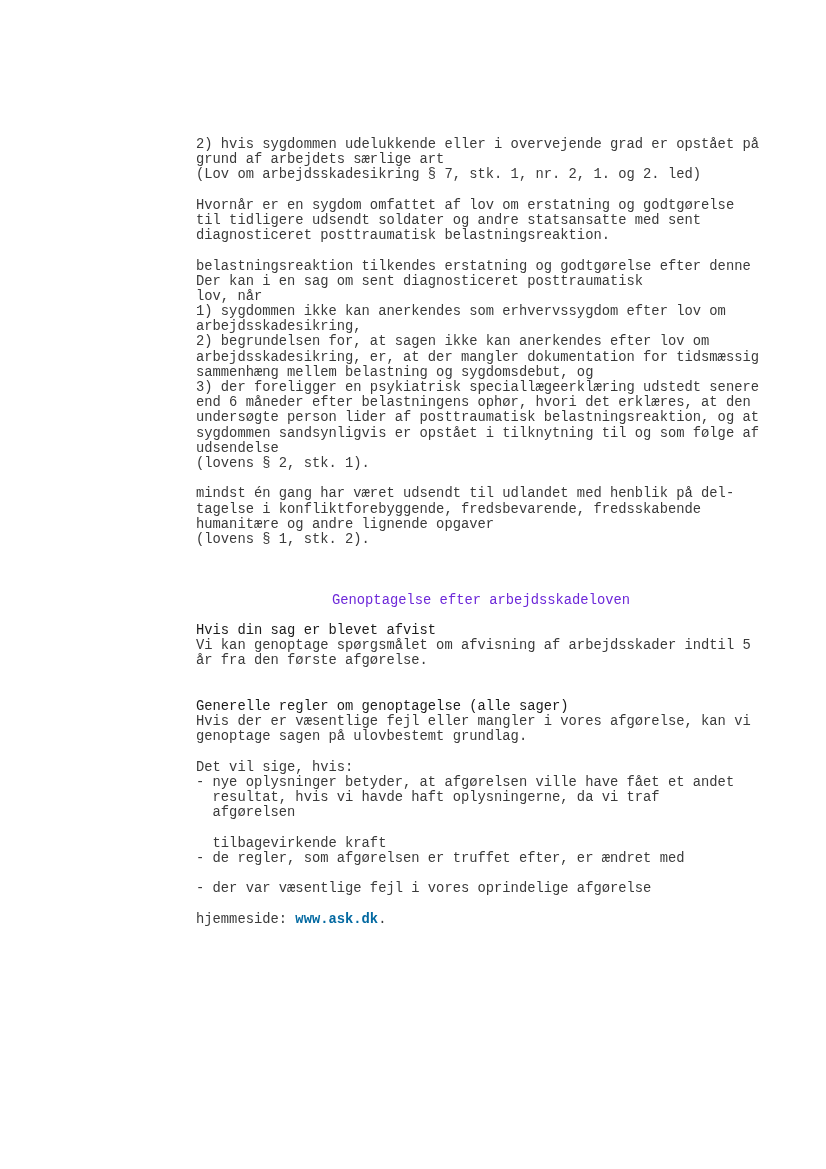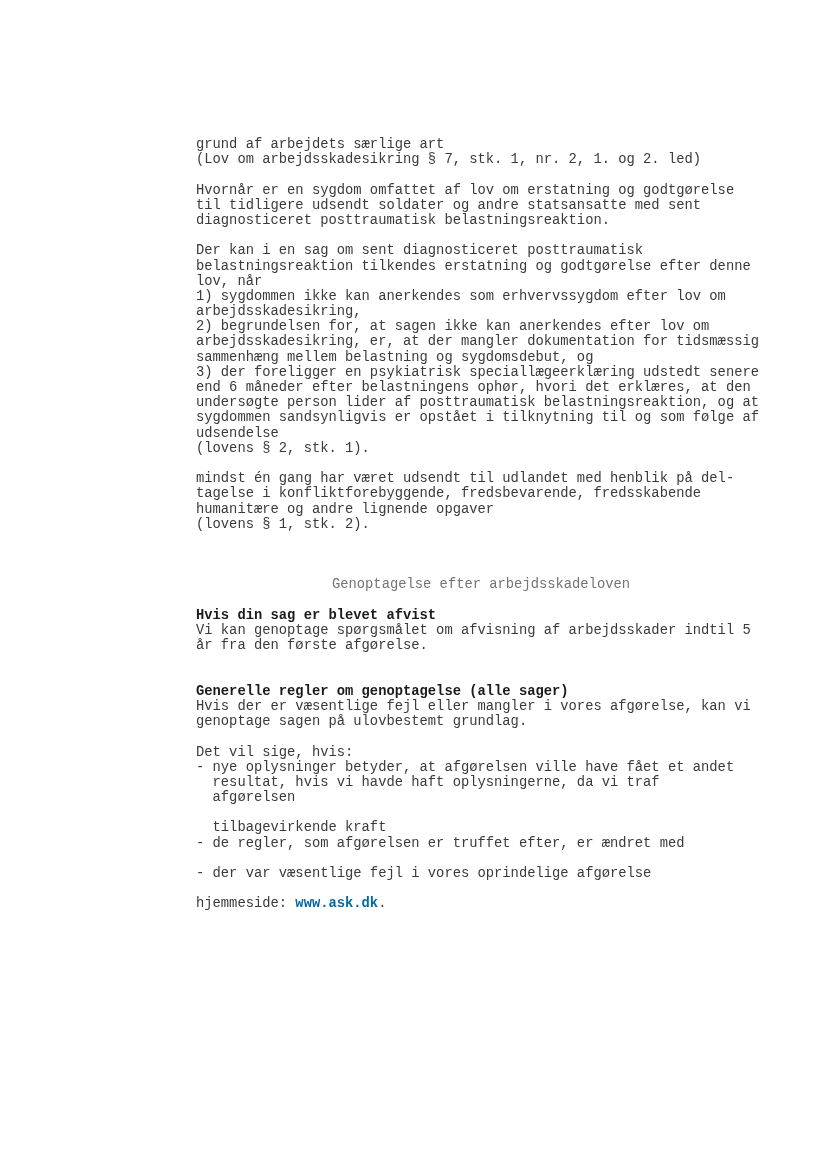--- a/index.html
+++ b/index.html
@@ -6,46 +6,47 @@
   body { width: 826px; height: 1169px; position: relative; overflow: hidden; }
   .page { position: absolute; left: 196px; top: 137px; width: 600px; }
   .line {
     font-family: "Liberation Mono", "DejaVu Sans Mono", monospace;
     font-size: 13.8px;
     line-height: 15.2px;
     height: 15.2px;
     color: #3a3a3a;
     white-space: pre;
   }
-  .bold { font-weight: bold; color: #1a1a1a; }
+  .bold { font-weight: normal; color: #1a1a1a; }
   .blank { height: 15.2px; }
-  .center { text-align: center; width: 570px; color: #737373; }
+  .center { text-align: center; width: 570px; color: #6d28d9; }
   .link { font-weight: bold; color: #0369a1; }
 </style>
 </head>
 <body>
 
 <div class="page">
 
   <div>
+    <div class="line">2) hvis sygdommen udelukkende eller i overvejende grad er opstået på</div>
     <div class="line">grund af arbejdets særlige art</div>
     <div class="line">(Lov om arbejdsskadesikring § 7, stk. 1, nr. 2, 1. og 2. led)</div>
   </div>
   <div class="blank"></div>
 
   <div>
     <div class="line">Hvornår er en sygdom omfattet af lov om erstatning og godtgørelse</div>
     <div class="line">til tidligere udsendt soldater og andre statsansatte med sent</div>
     <div class="line">diagnosticeret posttraumatisk belastningsreaktion.</div>
   </div>
   <div class="blank"></div>
 
   <div>
+    <div class="line">belastningsreaktion tilkendes erstatning og godtgørelse efter denne</div>
     <div class="line">Der kan i en sag om sent diagnosticeret posttraumatisk</div>
-    <div class="line">belastningsreaktion tilkendes erstatning og godtgørelse efter denne</div>
     <div class="line">lov, når</div>
     <div class="line">1) sygdommen ikke kan anerkendes som erhvervssygdom efter lov om</div>
     <div class="line">arbejdsskadesikring,</div>
     <div class="line">2) begrundelsen for, at sagen ikke kan anerkendes efter lov om</div>
     <div class="line">arbejdsskadesikring, er, at der mangler dokumentation for tidsmæssig</div>
     <div class="line">sammenhæng mellem belastning og sygdomsdebut, og</div>
     <div class="line">3) der foreligger en psykiatrisk speciallægeerklæring udstedt senere</div>
     <div class="line">end 6 måneder efter belastningens ophør, hvori det erklæres, at den</div>
     <div class="line">undersøgte person lider af posttraumatisk belastningsreaktion, og at</div>
     <div class="line">sygdommen sandsynligvis er opstået i tilknytning til og som følge af</div>

